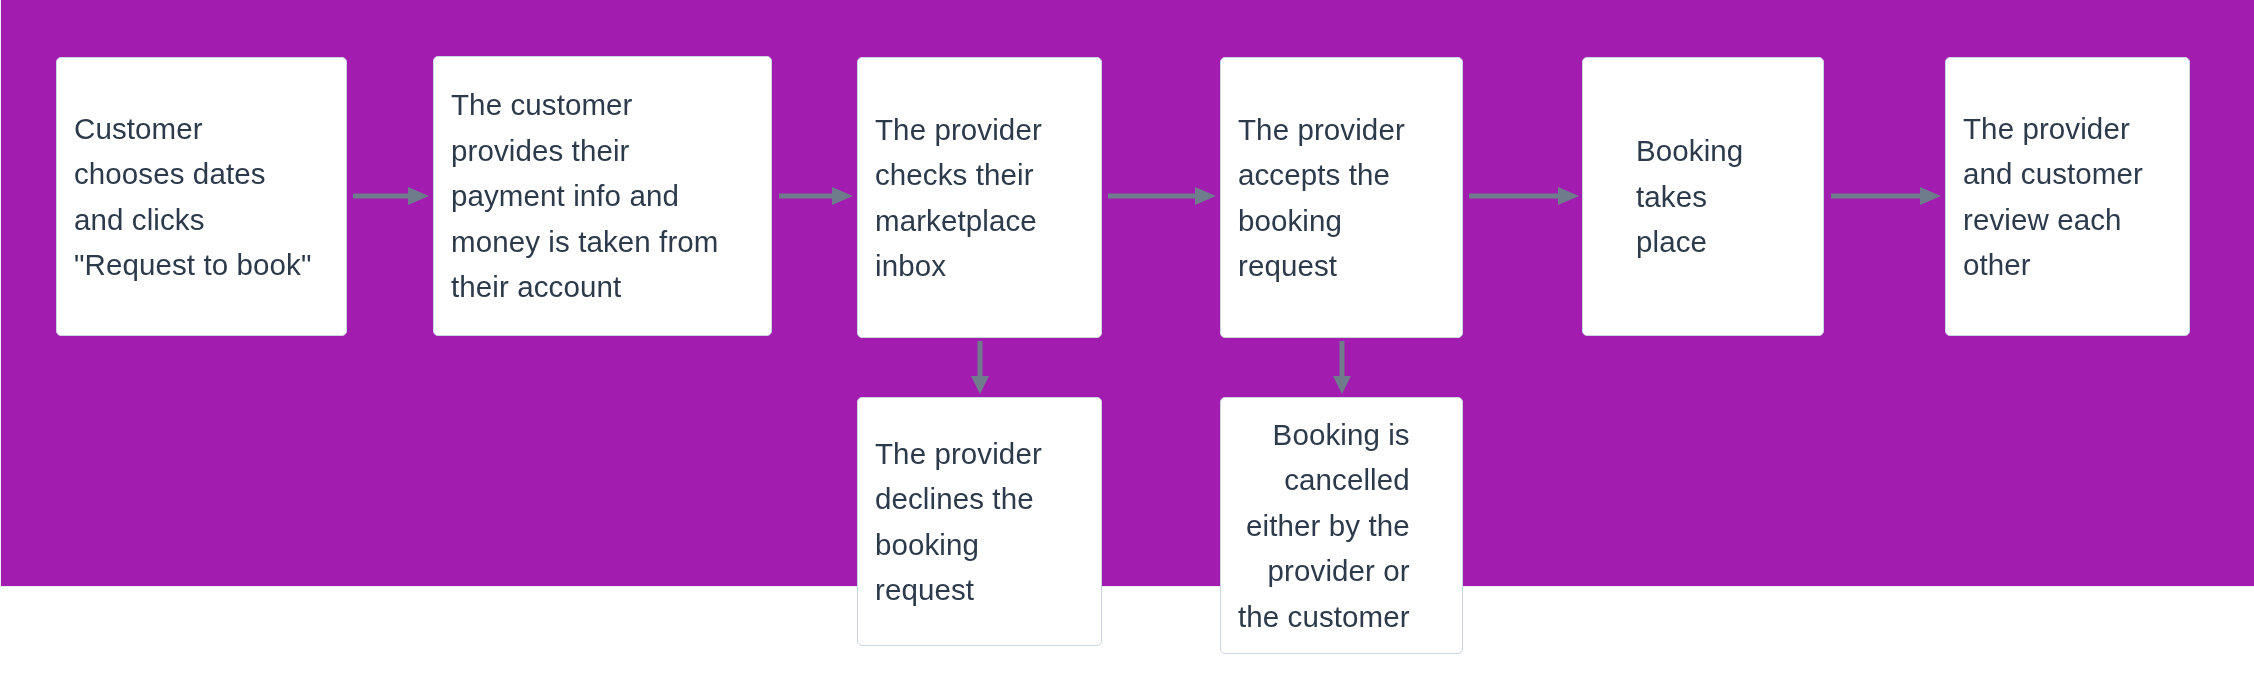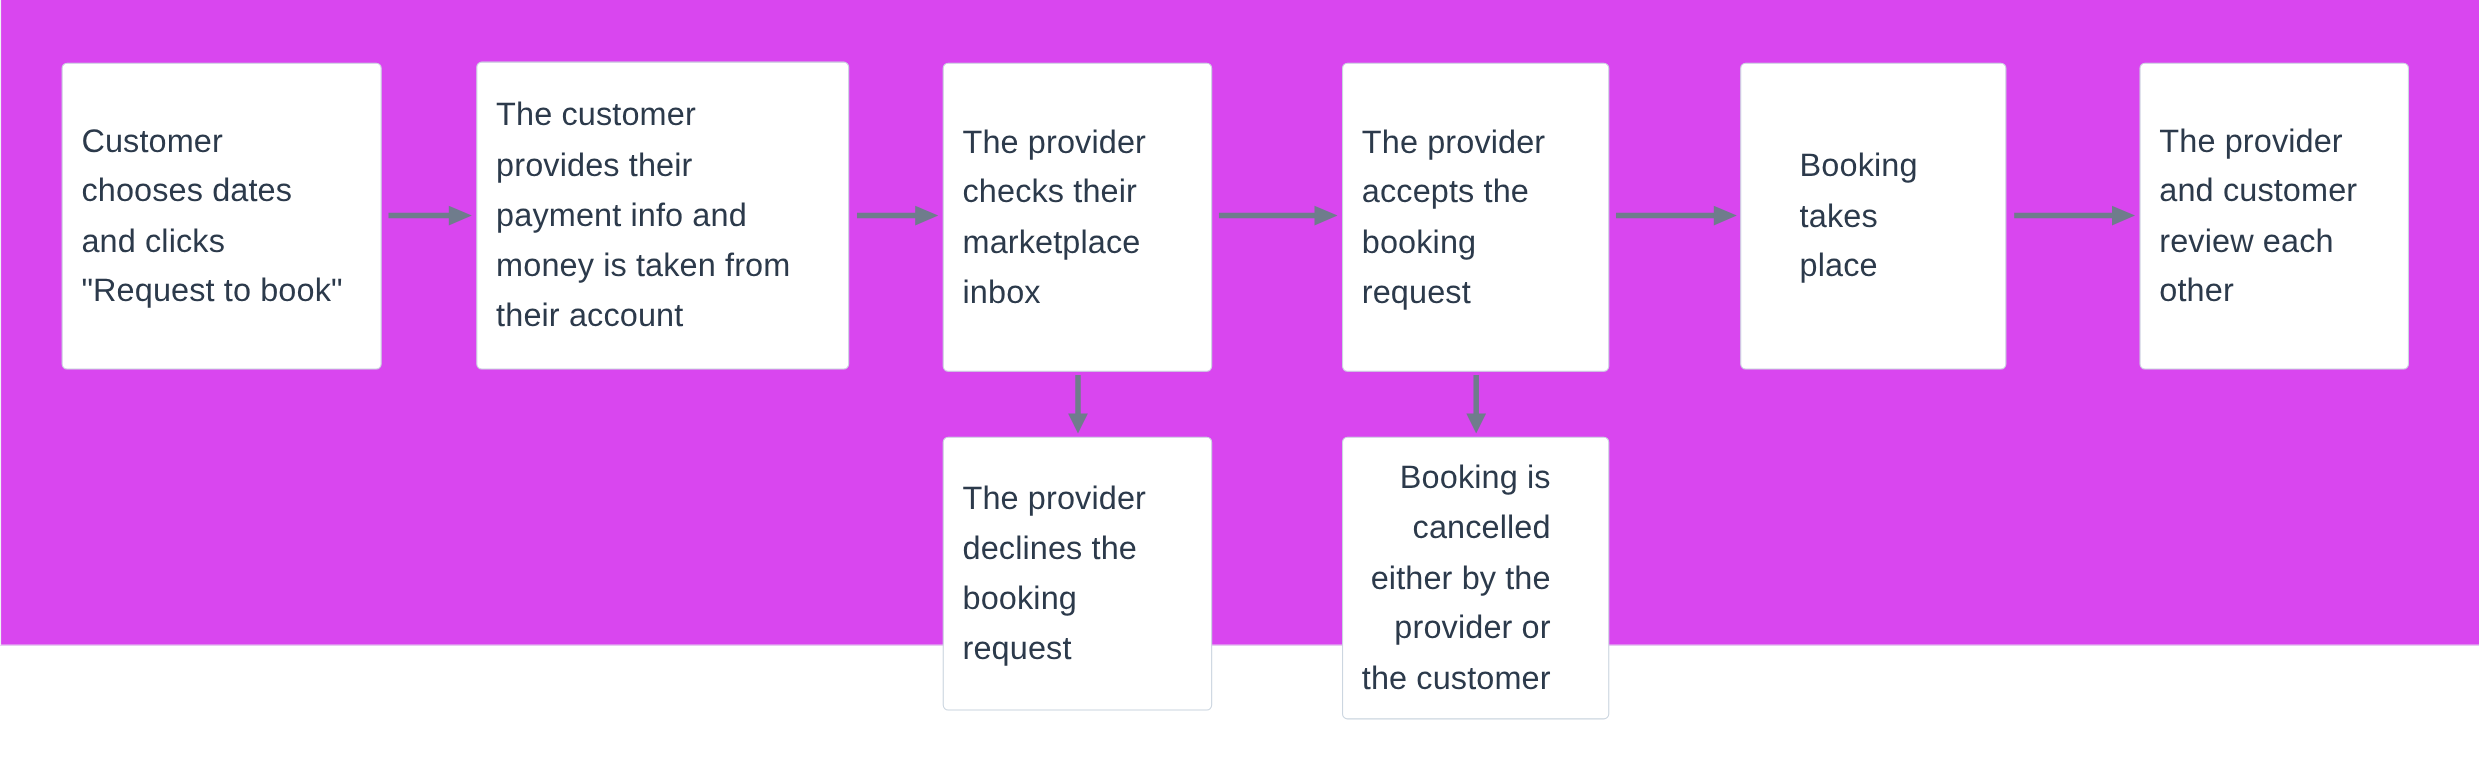--- a/index.html
+++ b/index.html
@@ -11,21 +11,21 @@
     width: 2254px;
     height: 694px;
     font-family: "Liberation Sans", sans-serif;
     overflow: hidden;
   }
 
   #canvas {
     position: relative;
     width: 2254px;
     height: 587px;
-    background: #d946ef;
+    background: #a21caf;
     box-sizing: border-box;
     border-left: 1px solid #eef1f4;
     border-bottom: 1px solid #e9edf1;
   }
 
   .node {
     position: absolute;
     box-sizing: border-box;
     background: #ffffff;
     border: 1.6px solid #ccd6e0;

